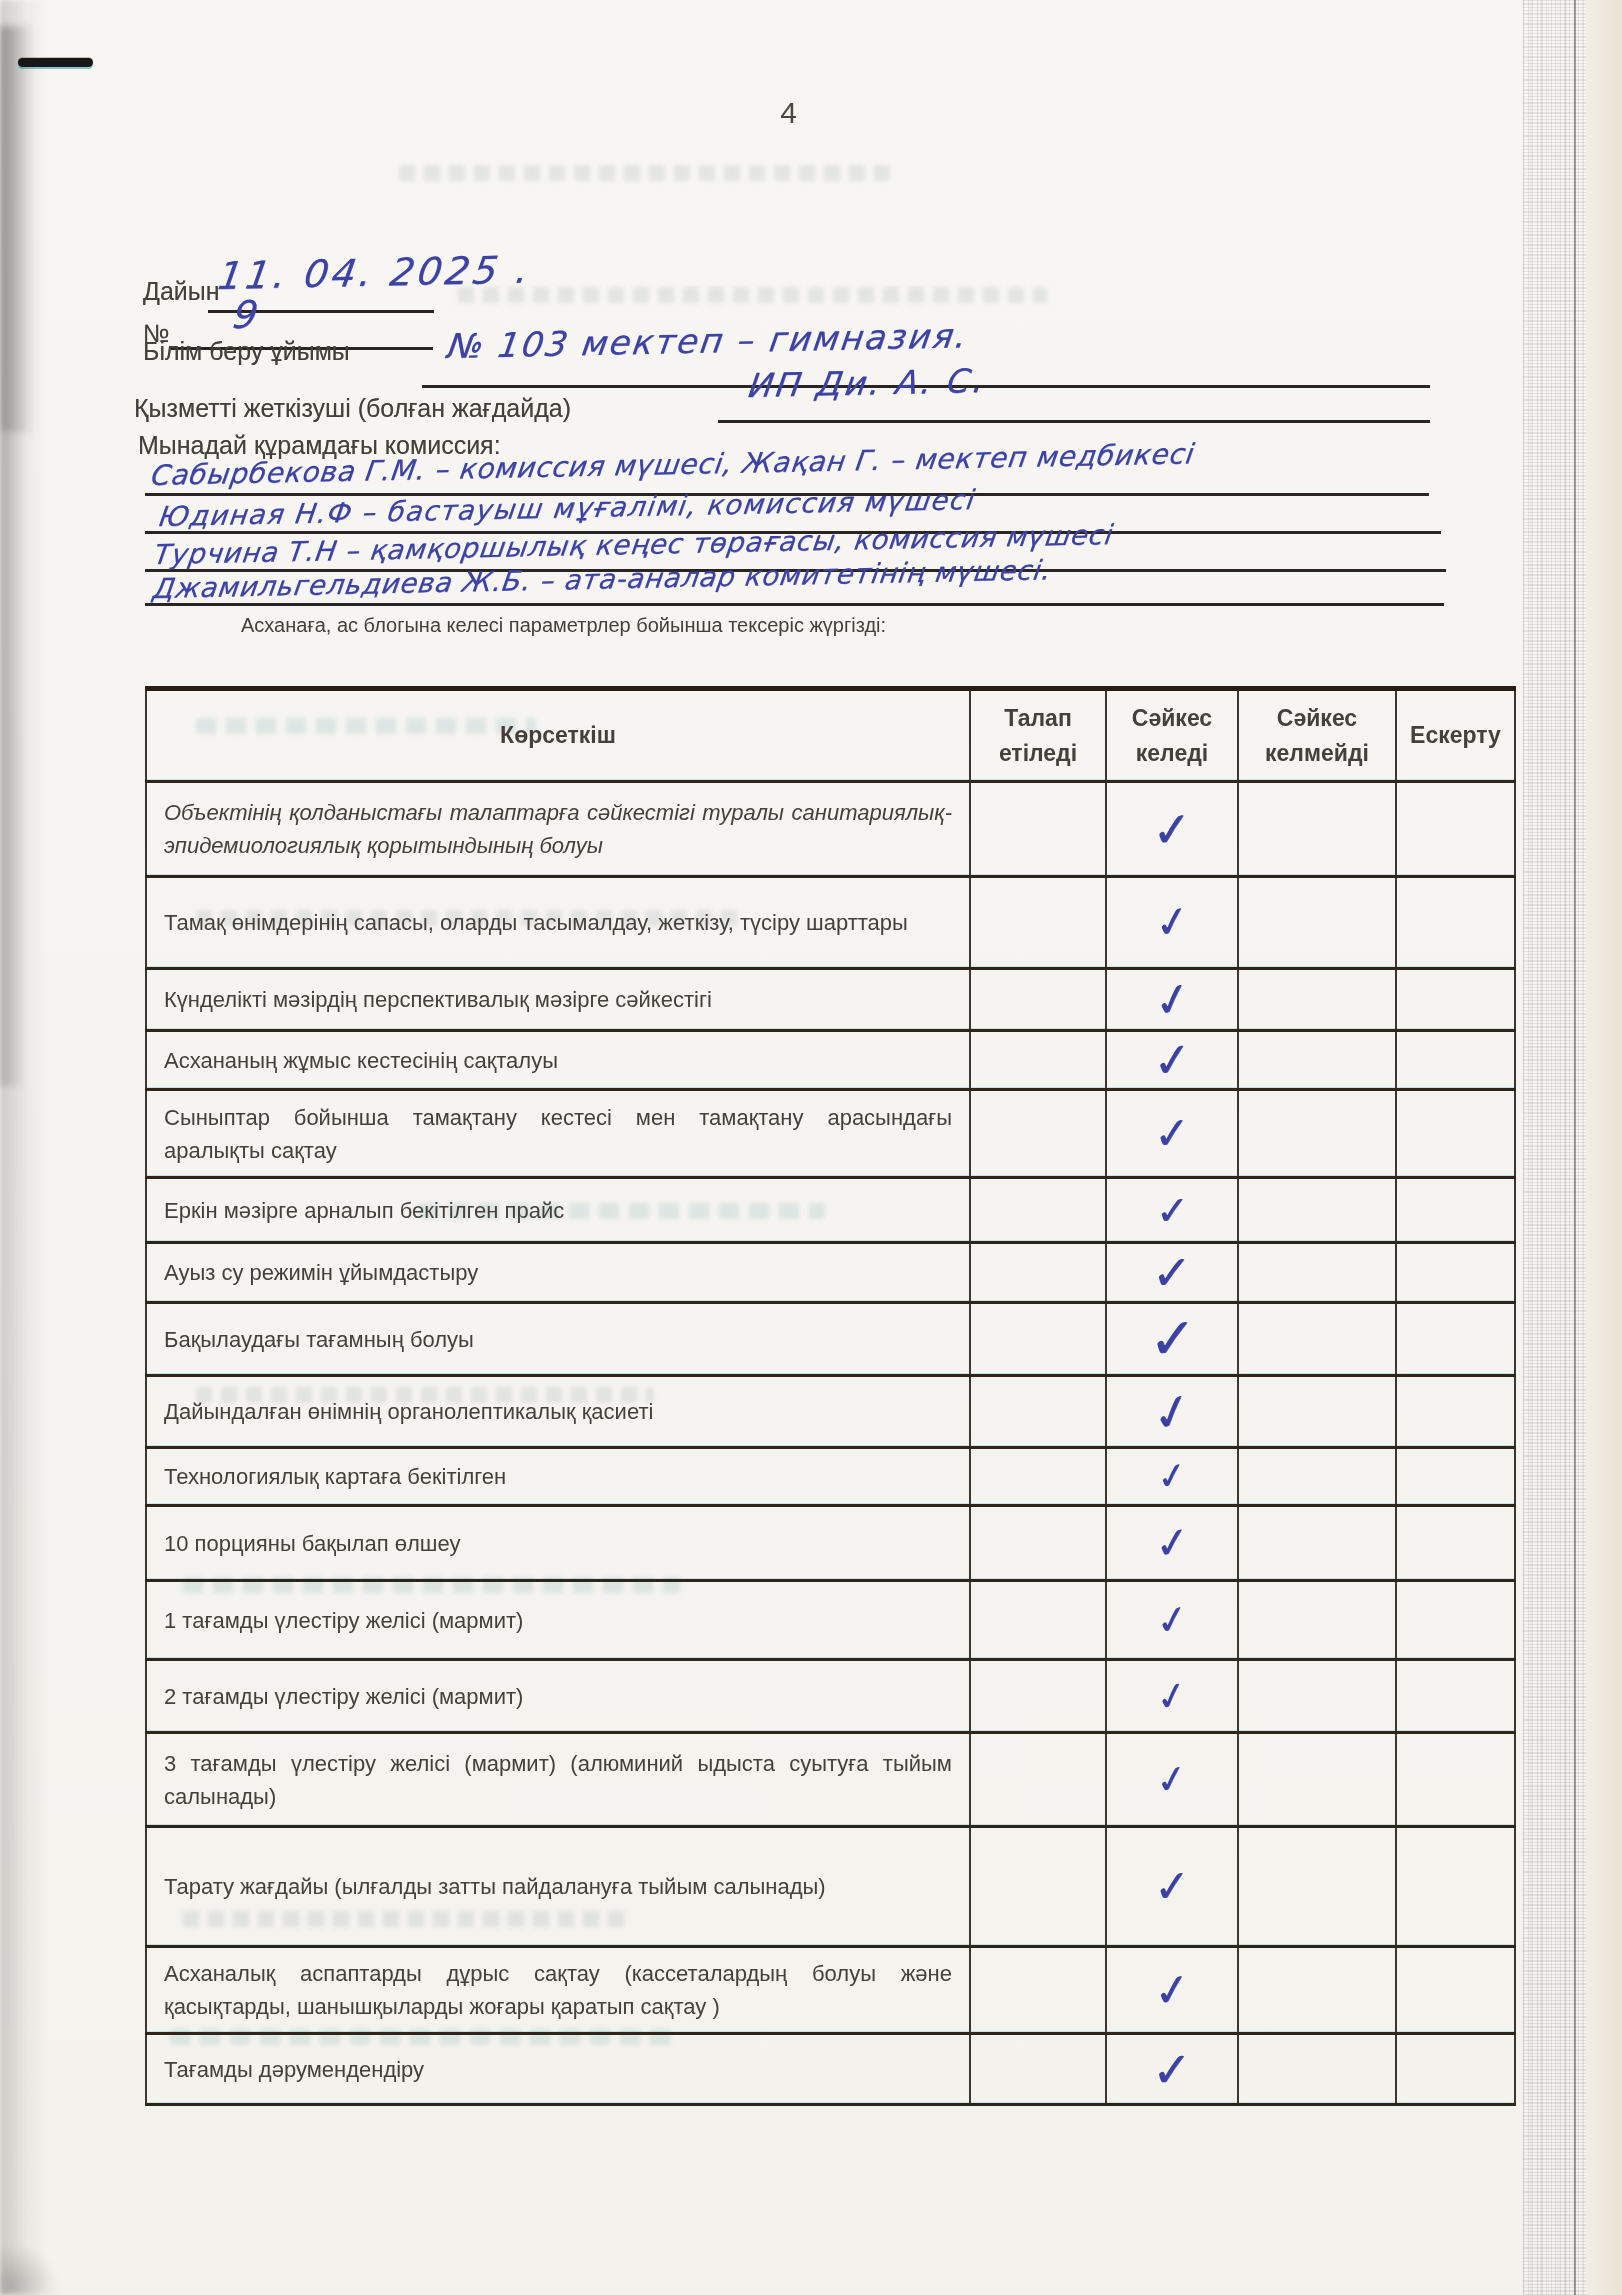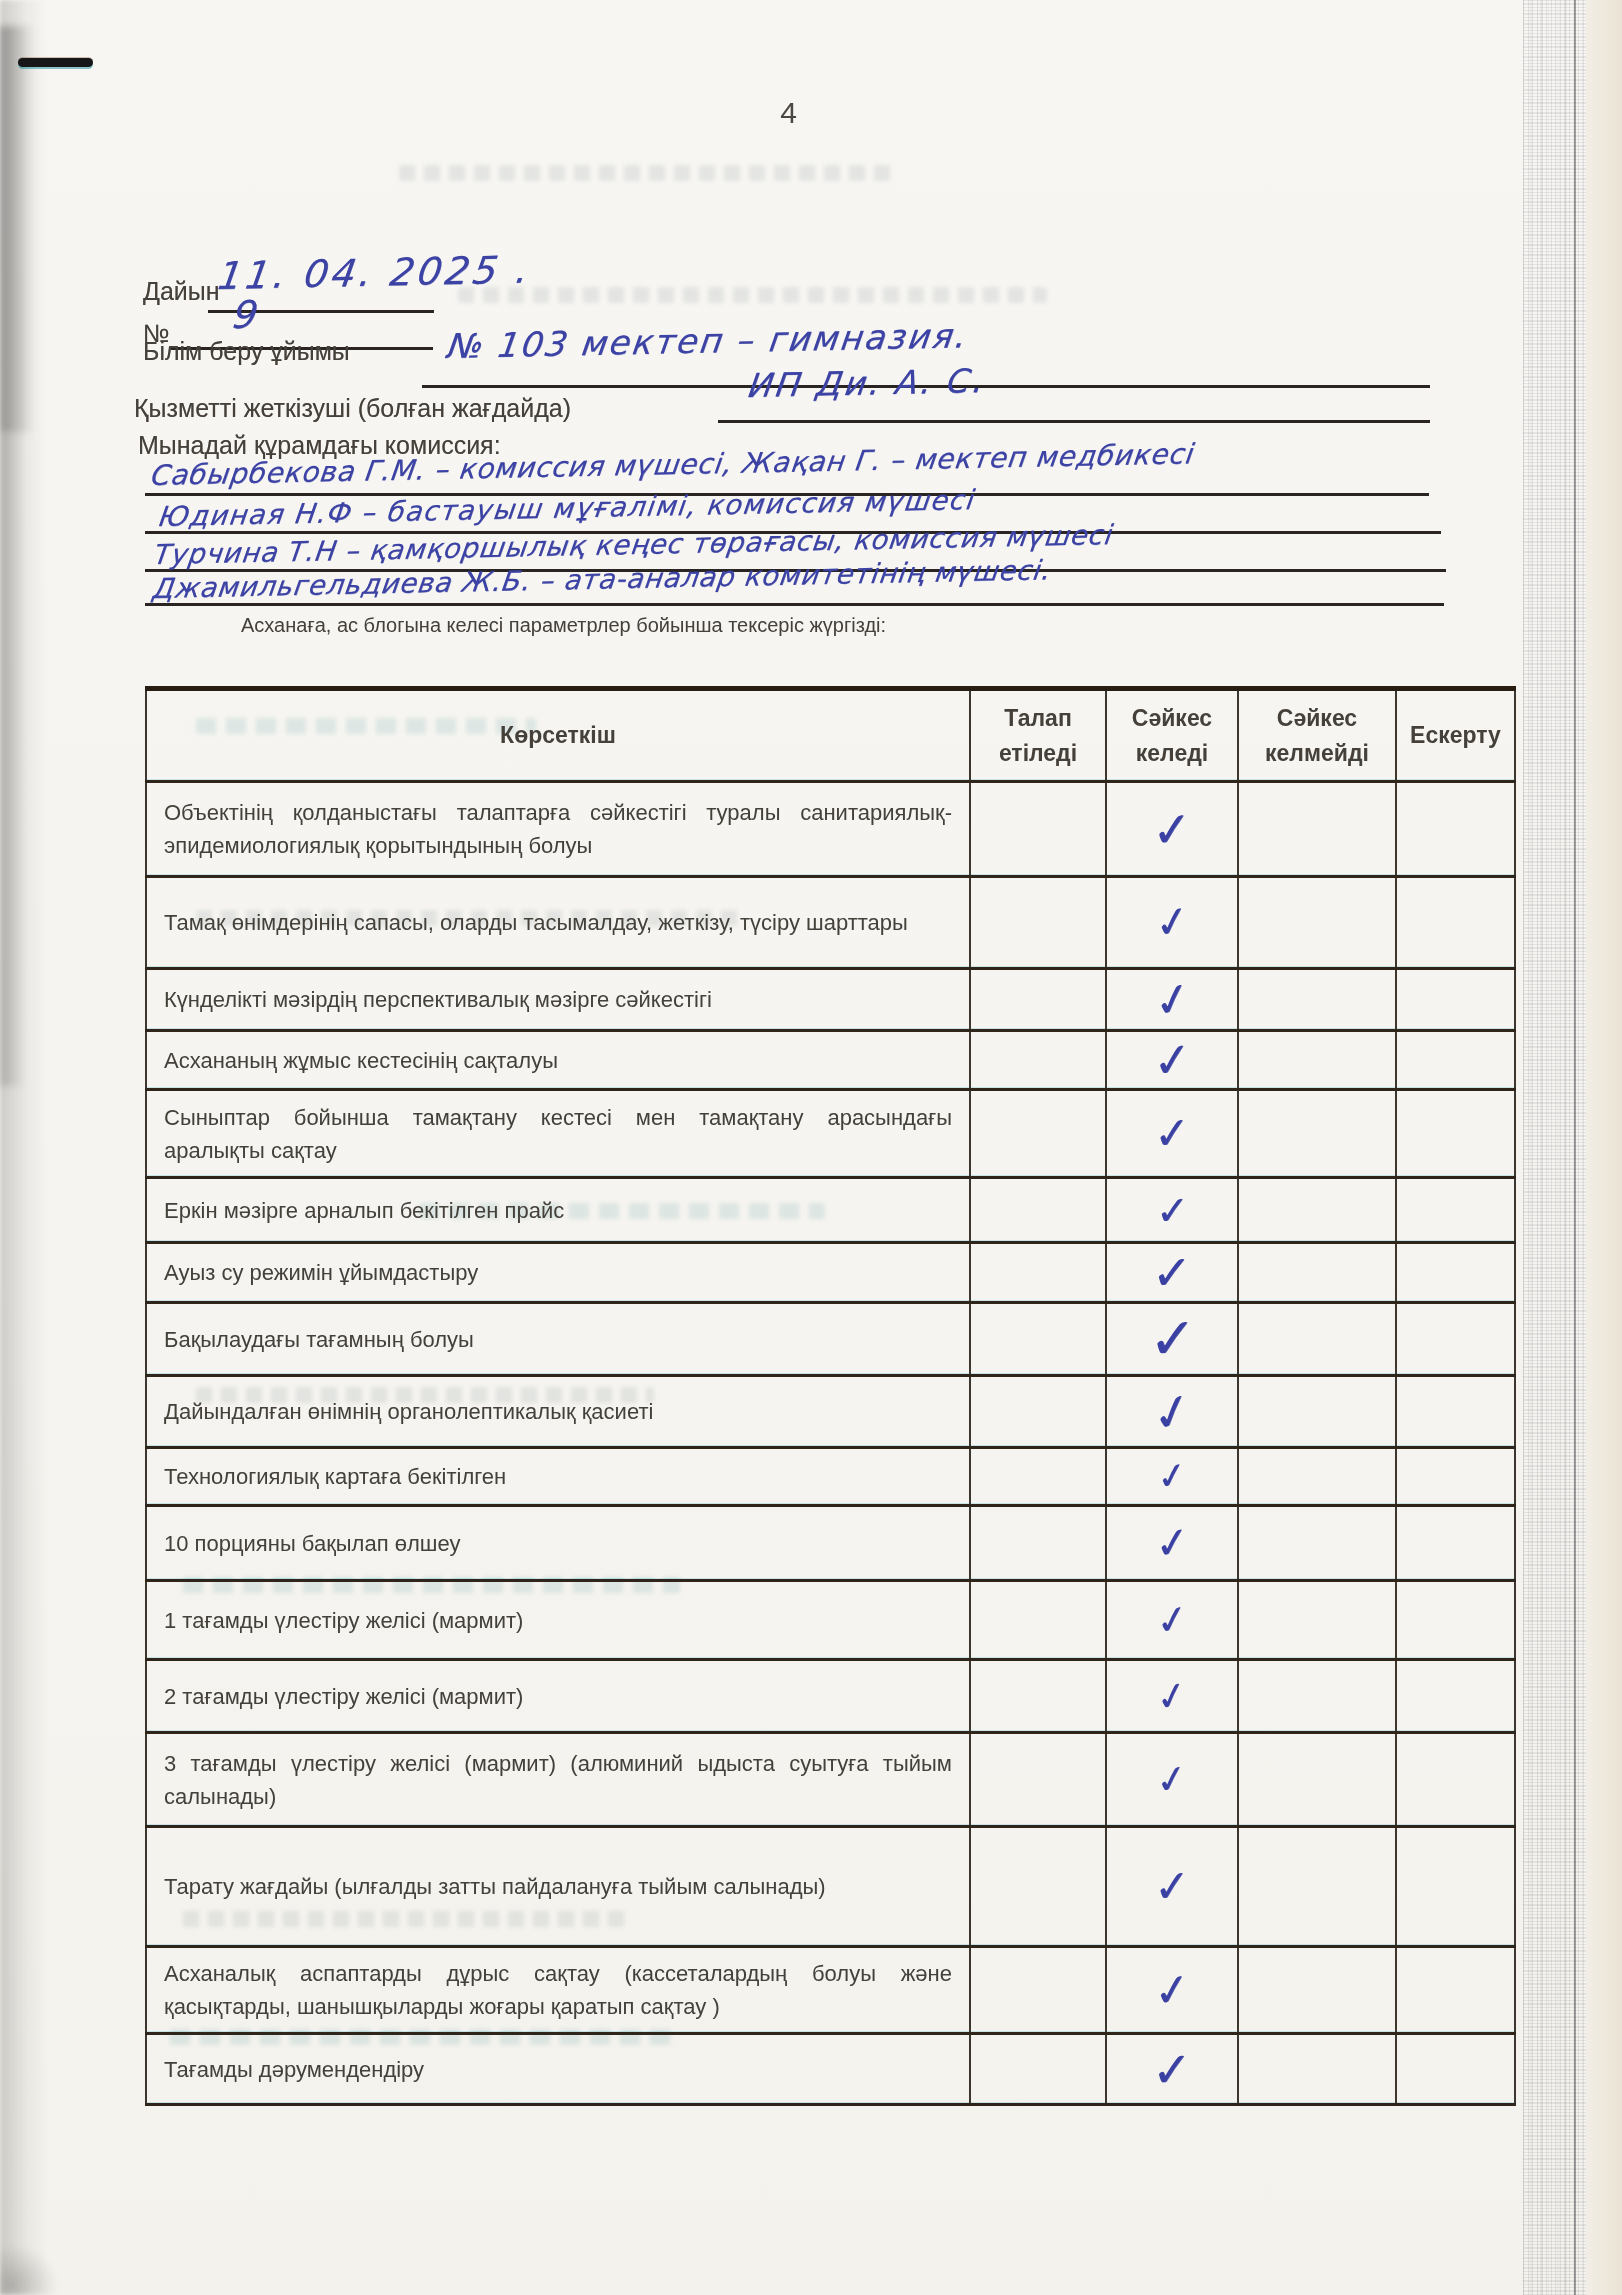--- a/index.html
+++ b/index.html
@@ -141,21 +141,21 @@
     <thead>
       <tr style="height: 93px;">
           <th>Көрсеткіш</th>
           <th>Талап етіледі</th>
           <th>Сәйкес келеді</th>
           <th>Сәйкес келмейді</th>
           <th class="h-eskertu">Ескерту</th>
         </tr>
     </thead>
     <tbody>
-        <tr style="height: 95px;">
+        <tr style="height: 95px; font-style: italic;">
           <td class="c-indicator">Объектінің қолданыстағы талаптарға сәйкестігі туралы санитариялық-эпидемиологиялық қорытындының болуы</td>
           <td class="c-mark"></td>
           <td class="c-mark"><span class="checkmark" style="font-size: 47px; transform: rotate(-6deg) skewX(-4deg);">✓</span></td>
           <td class="c-mark"></td>
           <td class="c-mark"></td>
         </tr>
         <tr style="height: 92px;">
           <td class="c-indicator">Тамақ өнімдерінің сапасы, оларды тасымалдау, жеткізу, түсіру шарттары</td>
           <td class="c-mark"></td>
           <td class="c-mark"><span class="checkmark" style="font-size: 41px; transform: rotate(-12deg) skewX(-4deg);">✓</span></td>

